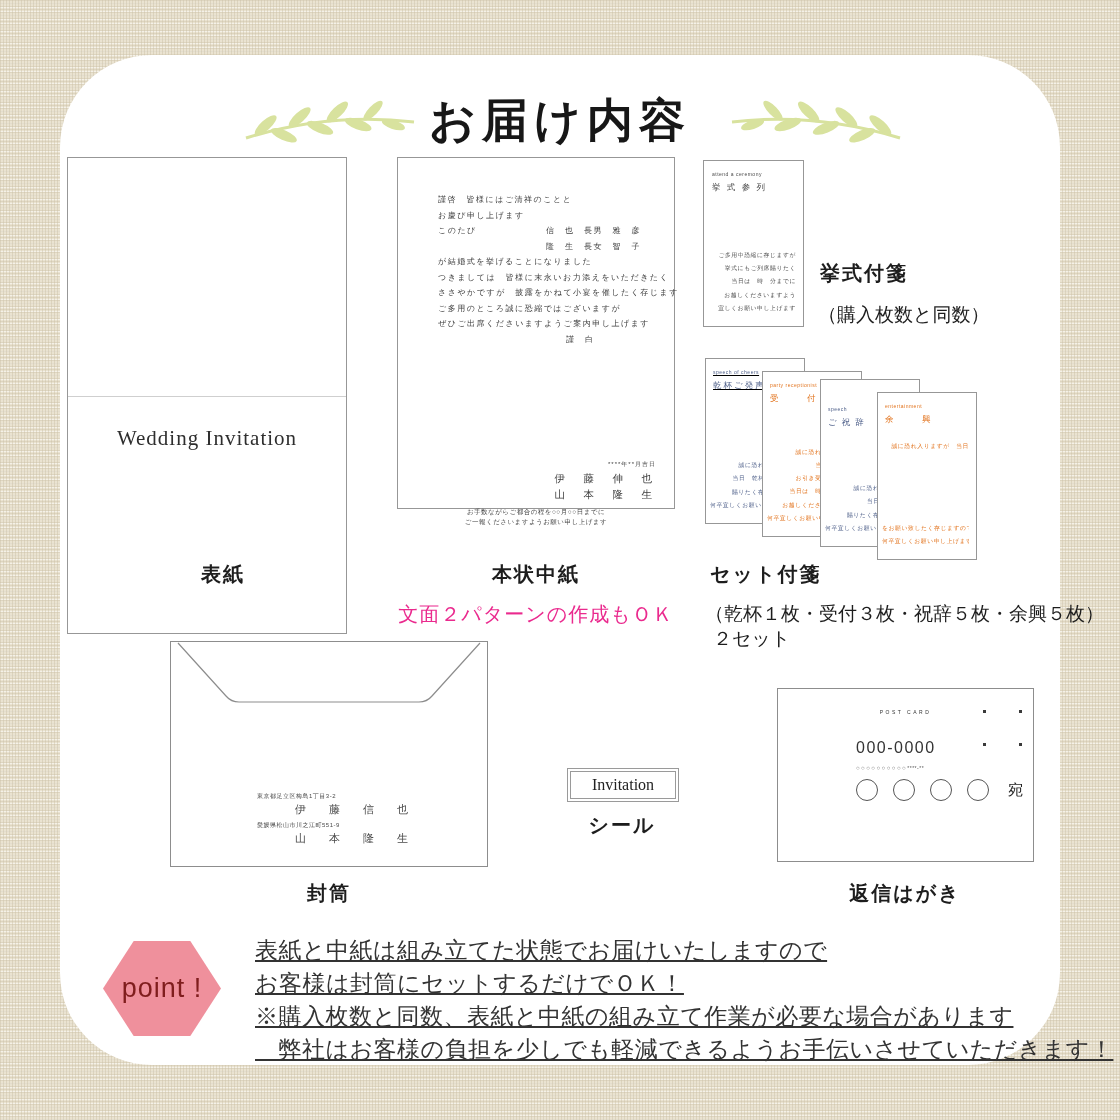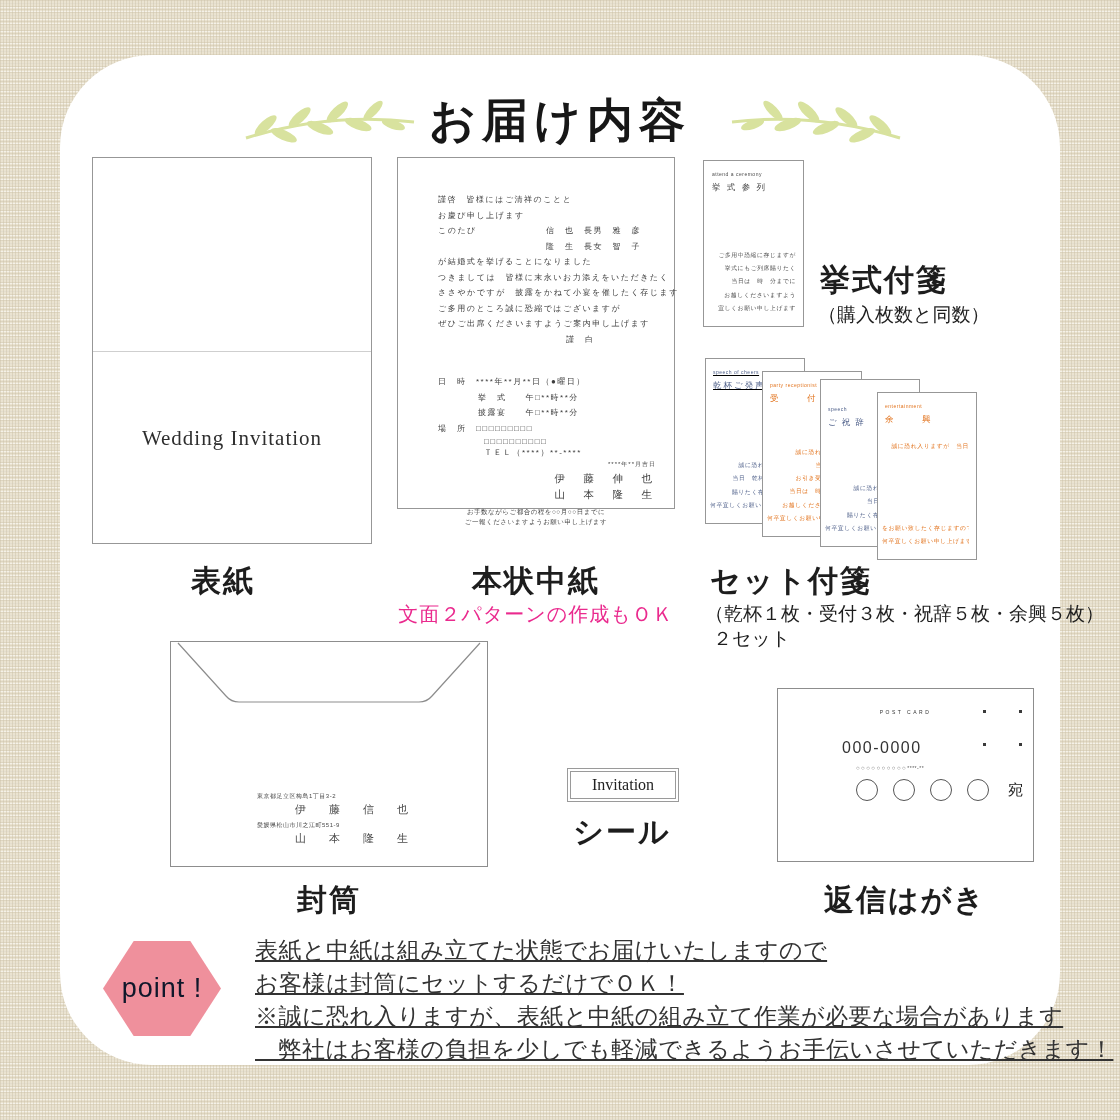--- a/index.html
+++ b/index.html
@@ -17,21 +17,21 @@
   .laurel.right{transform:scaleX(-1);}
 
   
   .card{position:absolute;background:#fff;border:1px solid #979797;box-sizing:border-box;}
 
   
   .cover-fold{position:absolute;left:0;right:0;top:50%;border-top:1px solid #cfcfcf;}
   .cover-text{position:absolute;left:0;right:0;top:268px;text-align:center;font-family:"Liberation Serif",serif;font-size:21px;letter-spacing:1px;color:#2e2e2e;}
 
   
-  .item-label{position:absolute;font-size:30px;font-weight:600;color:#1d1d1d;letter-spacing:2px;}
+  .item-label{position:absolute;font-size:20px;font-weight:600;color:#1d1d1d;letter-spacing:2px;}
   .item-label.centered{transform:translateX(-50%);}
   .sub-label{position:absolute;font-size:19px;color:#1d1d1d;}
   .pink-note{position:absolute;font-size:20px;color:#ea2a8e;transform:translateX(-50%);letter-spacing:1px;}
 
   
   .letter-block{position:absolute;color:#3d3d3d;}
   .l-line{font-size:8px;line-height:15.5px;letter-spacing:1.5px;white-space:nowrap;}
   .l-rowwrap{position:relative;}
   .l-names{position:absolute;left:108px;top:0;}
   .l-closing{padding-left:128px;}
@@ -58,31 +58,31 @@
   .env-n{font-size:11px;line-height:17px;letter-spacing:6px;padding-left:38px;margin-bottom:3px;white-space:nowrap;}
 
   
   .seal{position:absolute;left:567px;top:768px;width:112px;height:34px;border:1px solid #9a9a9a;box-sizing:border-box;padding:2px;background:#fff;}
   .seal-inner{border:1px solid #9a9a9a;width:100%;height:100%;box-sizing:border-box;display:flex;align-items:center;justify-content:center;
     font-family:"Liberation Serif",serif;font-size:16px;color:#222;}
 
   
   .pc-top{position:absolute;left:0;right:0;top:20px;text-align:center;font-size:5px;letter-spacing:2.5px;color:#333;}
   .pc-dot{position:absolute;width:3px;height:3px;background:#3a3a3a;}
-  .pc-postal{position:absolute;left:64px;top:50px;font-size:16px;letter-spacing:1.5px;color:#333;}
+  .pc-postal{position:absolute;left:78px;top:50px;font-size:16px;letter-spacing:1.5px;color:#333;}
   .pc-circles{position:absolute;left:78px;top:76px;font-size:6px;letter-spacing:1.5px;color:#555;white-space:nowrap;}
   .pc-circles .sfx{font-size:5px;letter-spacing:.5px;}
   .pc-bigrow{position:absolute;left:78px;top:90px;display:flex;align-items:center;}
   .pc-big{width:20px;height:20px;border:1px solid #555;border-radius:50%;margin-right:15px;background:#fff;}
   .pc-ate{font-size:15px;color:#222;margin-left:4px;}
 
   
   .hex{position:absolute;left:103px;top:941px;width:118px;height:95px;background:#ef909c;
     clip-path:polygon(26% 0,74% 0,100% 50%,74% 100%,26% 100%,0 50%);
-    display:flex;align-items:center;justify-content:center;color:#0f172a;font-size:27px;letter-spacing:1px;}
+    display:flex;align-items:center;justify-content:center;color:#7f1d1d;font-size:27px;letter-spacing:1px;}
   .point-text{position:absolute;left:255px;top:934px;color:#333;font-size:23px;line-height:33px;letter-spacing:.5px;text-decoration:underline;}
 </style>
 </head>
 <body>
 
 <div class="canvas">
   <div class="panel"></div>
 
   <svg class="laurel" style="left:240px;" viewBox="0 0 180 56">
     <g fill="#d8e29e">
@@ -137,21 +137,21 @@
         </g>
       <g transform="translate(124,26) rotate(-46)">
           <ellipse cx="13" cy="0" rx="13" ry="4.6"></ellipse>
         </g>
       <g transform="translate(142,27) rotate(18)">
           <ellipse cx="12" cy="0" rx="12" ry="4.4"></ellipse>
         </g>
     </g>
   </svg>
 
-  <div class="card" style="left:92px;top:157px;width:280px;height:387px;">
+  <div class="card" style="left:67px;top:157px;width:280px;height:477px;">
     <div class="cover-fold"></div>
     <div class="cover-text">Wedding Invitation</div>
   </div>
   <div class="item-label centered" style="left:223px;top:561px;">表紙</div>
 
   <div class="card" style="left:397px;top:157px;width:278px;height:352px;">
     <div class="letter-block" style="left:40px;top:34px;right:10px;">
       <div class="l-line">謹啓　皆様にはご清祥のことと</div>
       <div class="l-line">お慶び申し上げます</div>
       <div class="l-rowwrap" style="height:31px;">
@@ -161,28 +161,20 @@
           <div class="l-line">隆　生　長女　智　子</div>
         </div>
       </div>
       <div class="l-line">が結婚式を挙げることになりました</div>
       <div class="l-line">つきましては　皆様に末永いお力添えをいただきたく</div>
       <div class="l-line">ささやかですが　披露をかねて小宴を催したく存じます</div>
       <div class="l-line">ご多用のところ誠に恐縮ではございますが</div>
       <div class="l-line">ぜひご出席くださいますようご案内申し上げます</div>
       <div class="l-line l-closing">謹　白</div>
     </div>
-    <div class="letter-block" style="left:40px;top:216px;right:10px;">
-      <div class="l-line">日　時　****年**月**日（●曜日）</div>
-      <div class="l-line ind1">挙　式　　午□**時**分</div>
-      <div class="l-line ind1">披露宴　　午□**時**分</div>
-      <div class="l-line">場　所　□□□□□□□□□</div>
-      <div class="l-line ind2" style="line-height:11px;">□□□□□□□□□□</div>
-      <div class="l-line ind2" style="line-height:11px;">ＴＥＬ（****）**-****</div>
-    </div>
     <div class="letter-block" style="right:18px;top:300px;text-align:right;">
       <div class="l-sign-date">****年**月吉日</div>
       <div class="l-sign-name">伊　藤　伸　也</div>
       <div class="l-sign-name">山　本　隆　生</div>
     </div>
     <div class="letter-block" style="left:0;right:0;top:349px;text-align:center;">
       <div class="l-rsvp">お手数ながらご都合の程を○○月○○日までに</div>
       <div class="l-rsvp">ご一報くださいますようお願い申し上げます</div>
     </div>
   </div>
@@ -283,16 +275,16 @@
       <div class="pc-big"></div>
       <span class="pc-ate">宛</span>
     </div>
   </div>
   <div class="item-label centered" style="left:905px;top:880px;">返信はがき</div>
 
   <div class="hex">point !</div>
   <div class="point-text">
     <div>表紙と中紙は組み立てた状態でお届けいたしますので</div>
     <div>お客様は封筒にセットするだけでＯＫ！</div>
-    <div>※誠に恐れ入りますが、表紙と中紙の組み立て作業が必要な場合があります</div>
+    <div>※購入枚数と同数、表紙と中紙の組み立て作業が必要な場合があります</div>
     <div>　弊社はお客様の負担を少しでも軽減できるようお手伝いさせていただきます！</div>
   </div>
 </div>
 
 </body></html>

